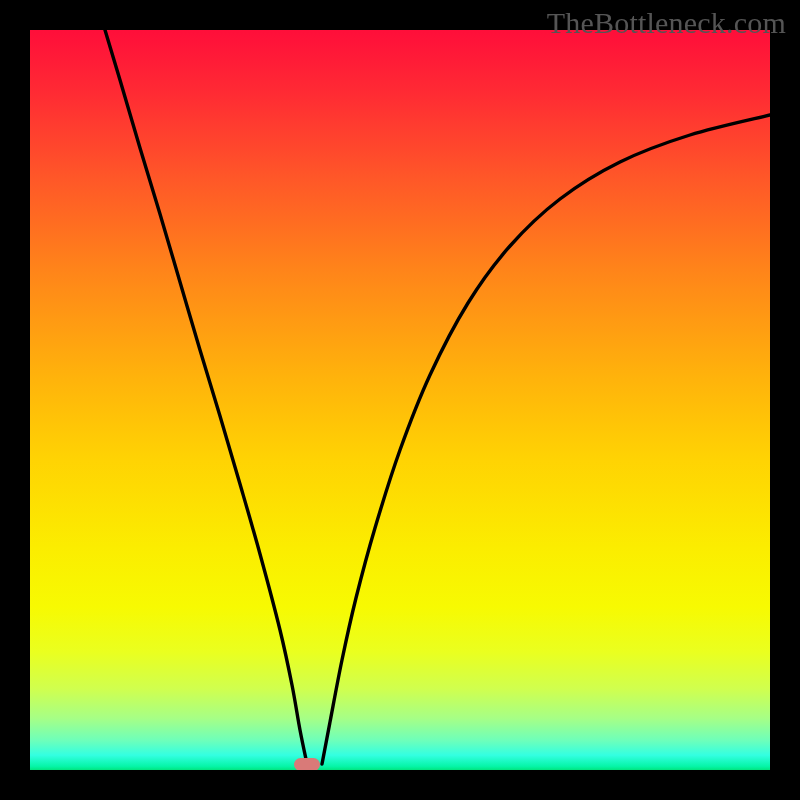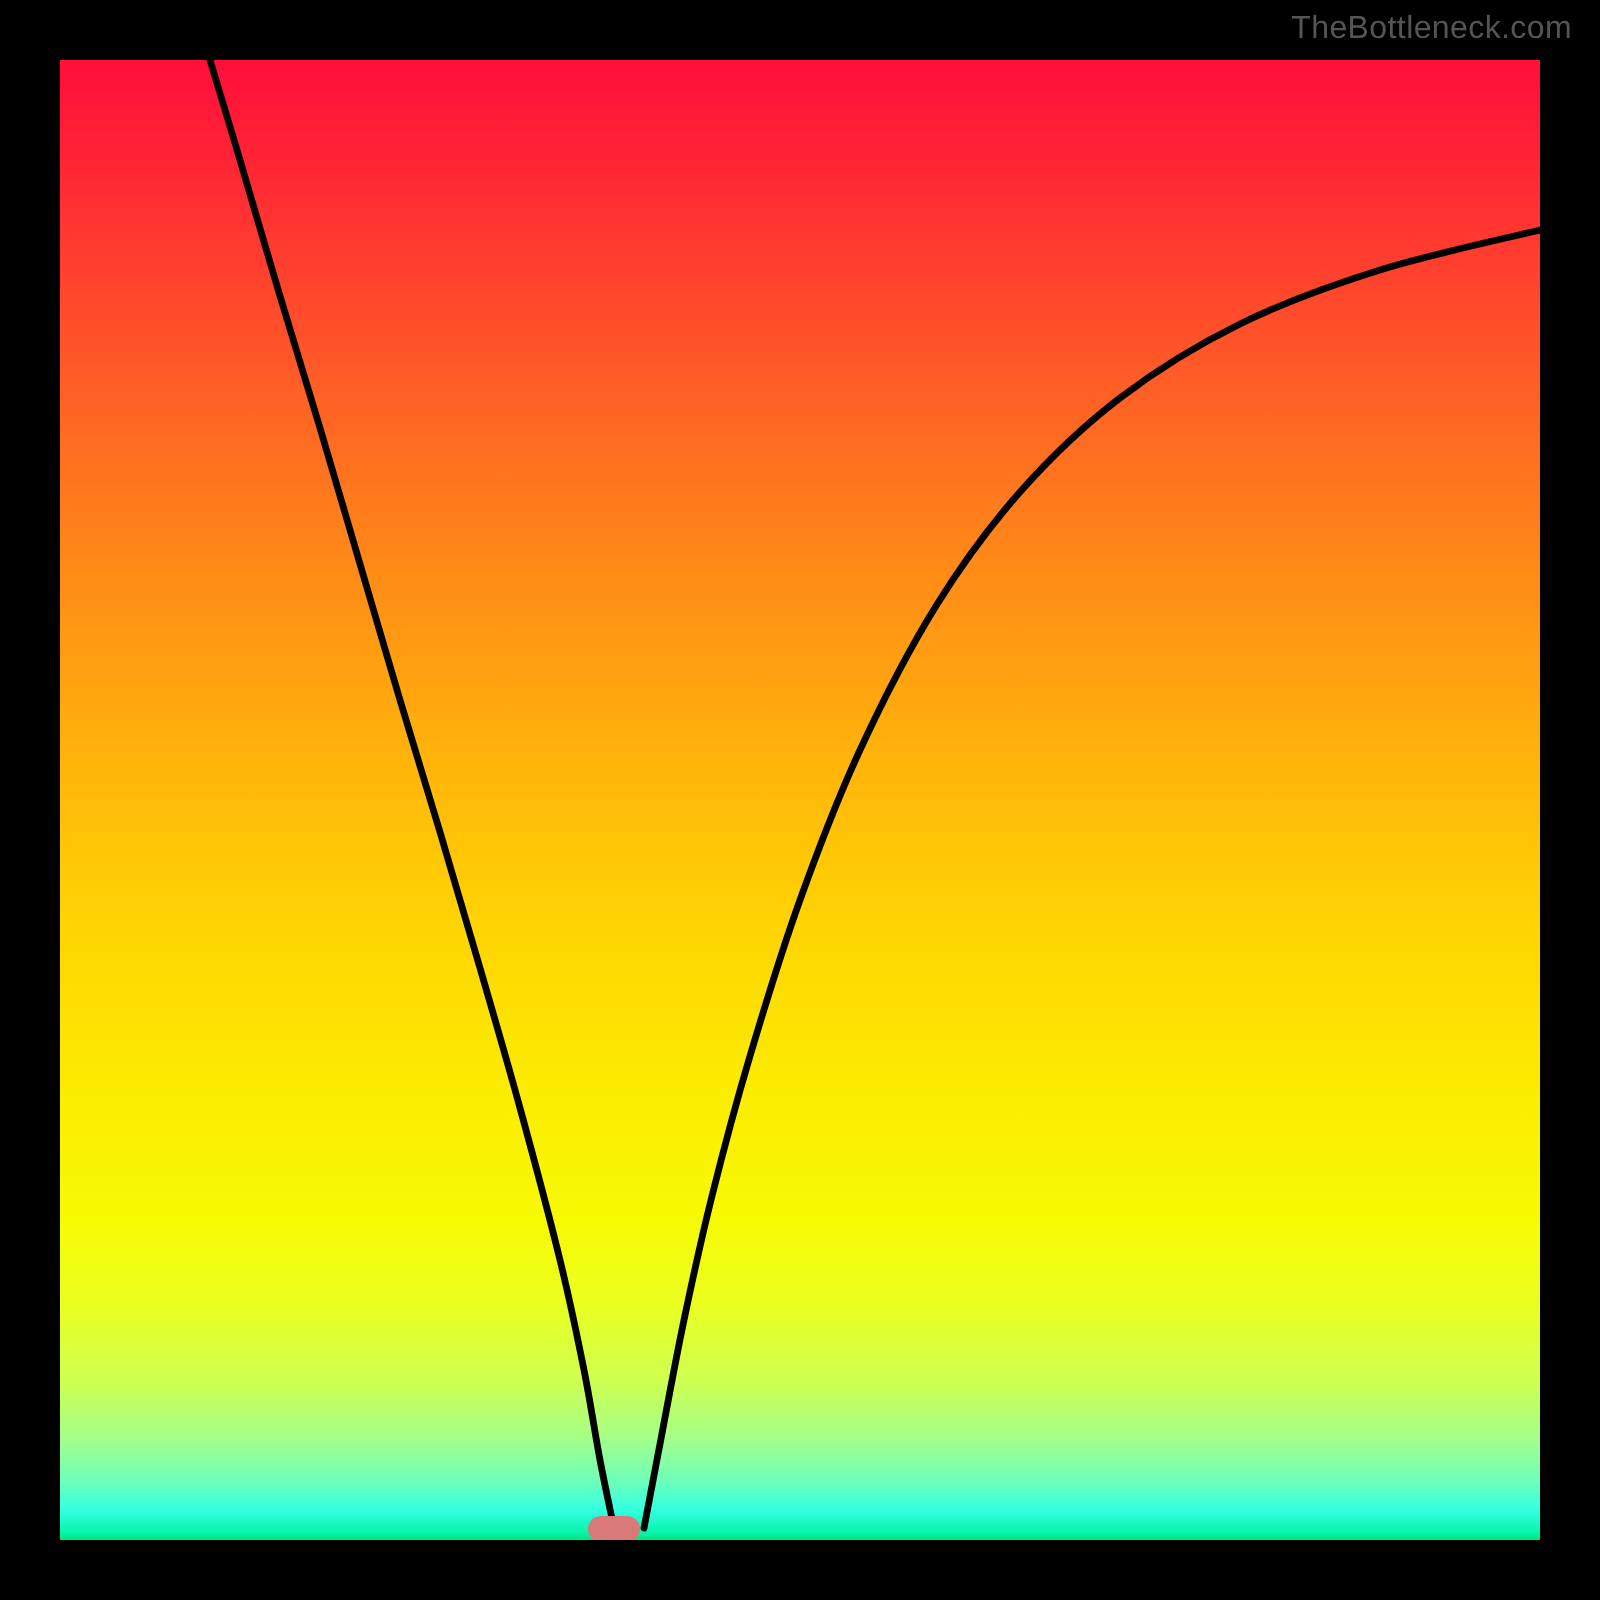--- a/index.html
+++ b/index.html
@@ -49,23 +49,24 @@
     left: 0;
     top: 0;
     width: 740px;
     height: 740px;
   }
   .watermark {
     position: absolute;
     top: 6px;
     right: 14px;
     color: #555;
-    font-size: 16px;
+    font-size: 30px;
     letter-spacing: 0.2px;
     user-select: none;
+    font-family: Liberation Serif, serif;
   }
   .marker {
     position: absolute;
     width: 26px;
     height: 13px;
     background: #d97a78;
     border-radius: 7px;
   }
 </style>
 </head>

